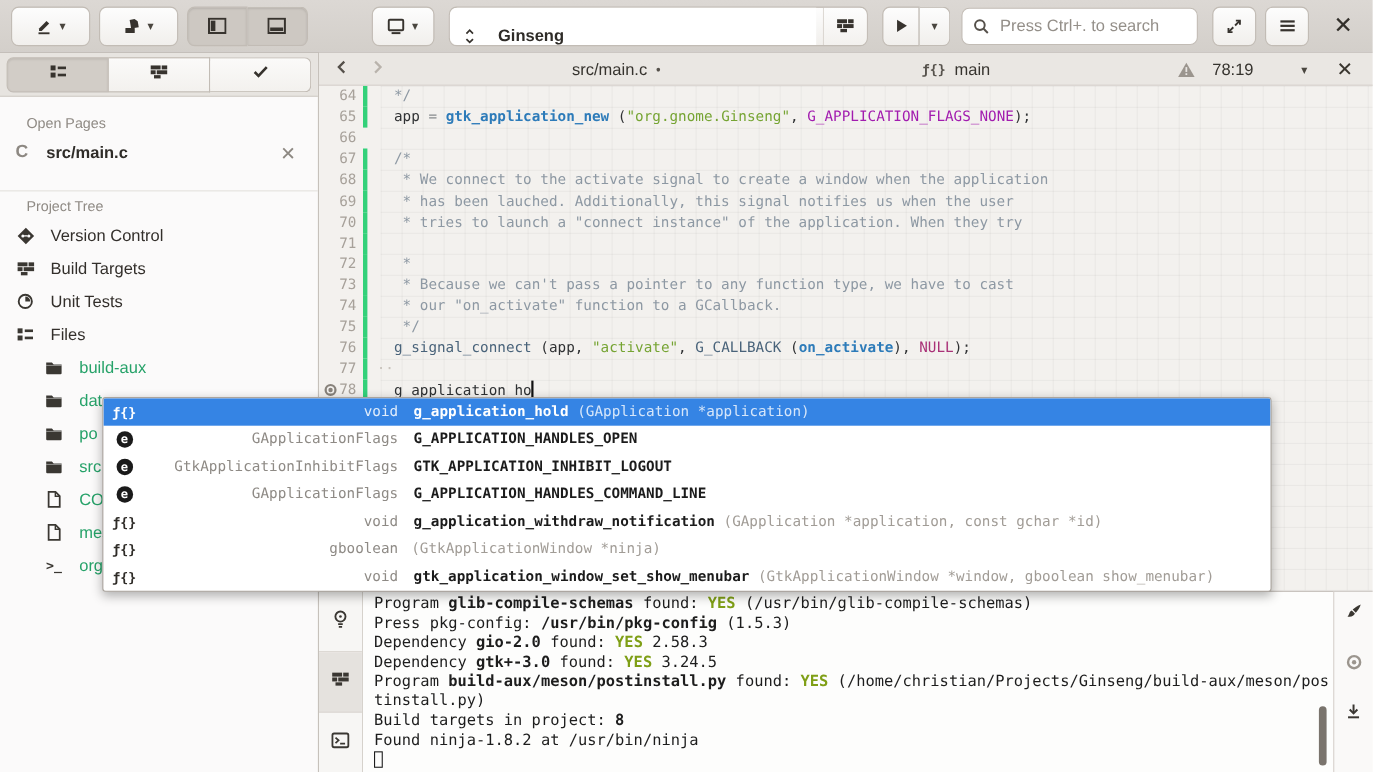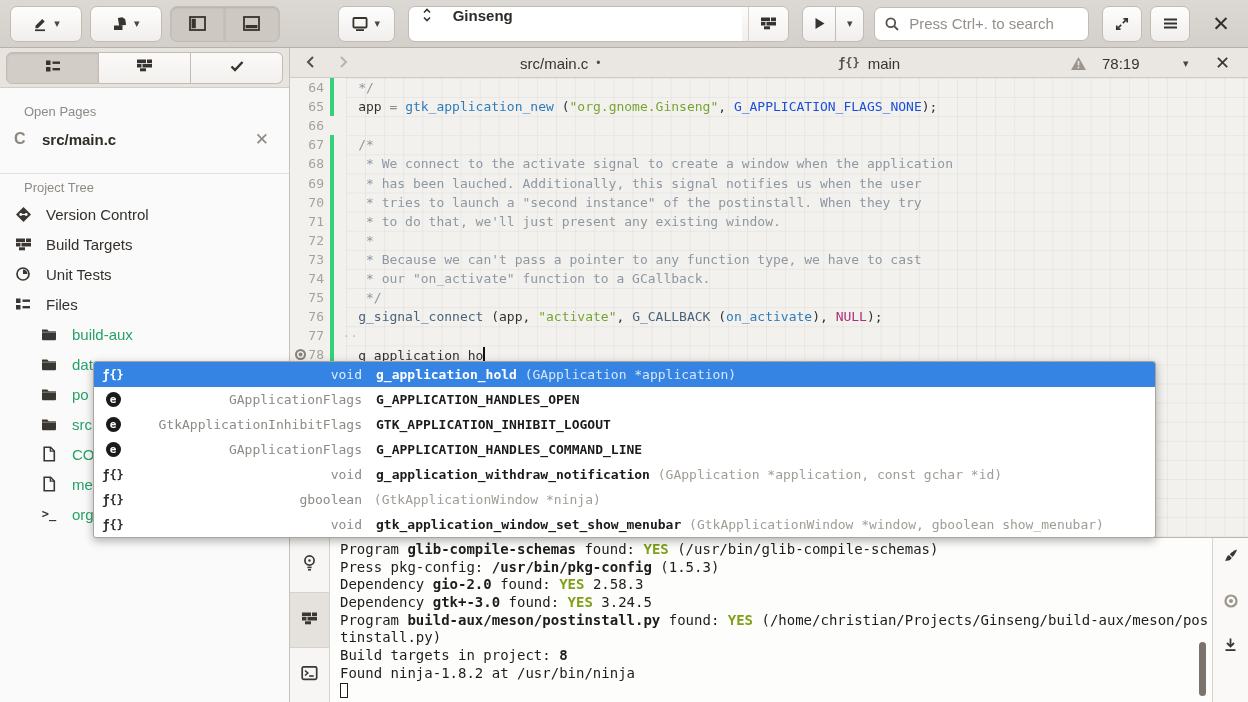--- a/index.html
+++ b/index.html
@@ -14,21 +14,21 @@
           background:linear-gradient(#fdfdfd,#f1efec); border:1px solid #c2bcb5; border-radius:7px;
           color:#37332e; cursor:pointer; }
   .hbtn svg { display:block; }
   .grp { display:inline-flex; }
   .grp .hbtn { border-radius:0; border-left-width:0; }
   .grp .hbtn:first-child { border-radius:7px 0 0 7px; border-left-width:1px; }
   .grp .hbtn:last-child { border-radius:0 7px 7px 0; }
   .toggled { background:#cdc8c2; box-shadow:inset 0 1px 2px rgba(0,0,0,.12); }
   .caret { font-size:11px; color:#4a463f; }
   .project-combo { width:382px; margin-left:13px; padding:0; }
-  .combo-entry { flex:1; display:flex; align-items:flex-start; gap:10px; padding:0 12px; height:100%;
+  .combo-entry { flex:1; display:flex; align-items:flex-end; gap:10px; padding:0 12px; height:100%;
                  background:#fff; border-radius:7px 0 0 7px; }
   .combo-entry span.pname { font-size:15px; color:#2e2b27; }
   .combo-target { width:40px; height:100%; display:flex; align-items:center; justify-content:center;
                   border-left:1px solid #d5d0ca; background:linear-gradient(#fdfdfd,#f3f1ee); border-radius:0 7px 7px 0; }
   .search-wrap { position:relative; margin-left:10px; }
   .search-wrap input { width:215px; height:34px; border:1px solid #c2bcb5; border-radius:7px;
                        background:#fff; padding:0 10px 0 34px; font-size:15px; color:#2e2b27;
                        font-family:"Liberation Sans",sans-serif; outline:none; }
   .search-wrap input::placeholder { color:#948f89; }
   .search-wrap .mag { position:absolute; left:10px; top:9px; color:#55504a; }
@@ -81,22 +81,22 @@
         background-image:linear-gradient(rgba(0,0,0,.045) 1px,transparent 1px),
                          linear-gradient(90deg,rgba(0,0,0,.045) 1px,transparent 1px);
         background-size:19.1px 19.1px; }
   .code-line { position:relative; height:19.1px; display:flex; align-items:center; white-space:pre; }
   .g-ico { position:absolute; left:5px; width:11px; height:11px; }
   .g-ico.on { border:2px solid #87827b; border-radius:50%; box-shadow:inset 0 0 0 1.5px #f3f1ee; background:#87827b; background-clip:content-box; }
   .lnum { width:34px; text-align:right; color:#a7a19a; flex:none; }
   .gbar { width:3.5px; height:100%; margin-left:6px; flex:none; }
   .gbar.on { background:#33d17a; }
   .ctext { padding-left:9px; color:#2f3133; }
-  .tk-c { color:#8d98a3; } .tk-fn { color:#2d7bb9; } .tk-m { color:#49637a; }
-  .tk-st { color:#76a433; } .tk-r { color:#1d4ed8; } .tk-p { color:#a93177; }
+  .tk-c { color:#8d98a3; } .tk-fn { color:#2d7bb9;font-weight:bold; } .tk-m { color:#49637a; }
+  .tk-st { color:#76a433; } .tk-r { color:#a21caf; } .tk-p { color:#a93177; }
   .tk-o { color:#8a8d90; } .tk-w { color:#c8c2bb; } .tk-d { color:#2f3133; }
   .tk-err { color:#2f3133; text-decoration:underline; text-decoration-style:wavy;
             text-decoration-color:#e01b24; text-decoration-thickness:1px; text-underline-offset:3px; }
   .cursor-bar { display:inline-block; width:1.5px; height:15px; background:#111; vertical-align:-2px; }
 
   
   .popup { position:absolute; left:93px; top:361px; width:1063px; background:#fff;
            border:1px solid #aaa49d; border-radius:3px; box-shadow:0 3px 10px rgba(0,0,0,.3);
            z-index:50; font-family:"DejaVu Sans Mono",monospace; font-size:13px; overflow:hidden; }
   .prow { height:25px; display:flex; align-items:center; padding:0 8px; cursor:pointer; }
@@ -441,22 +441,22 @@
 
       <div class="editor">
         <div class="grid"></div>
         <div id="code-lines" style="position:relative">
             <div class="code-line"><span class="g-ico"></span><span class="lnum">64</span><span class="gbar on"></span><span class="ctext"><span class="tk-c">  */</span></span></div>
             <div class="code-line"><span class="g-ico"></span><span class="lnum">65</span><span class="gbar on"></span><span class="ctext"><span class="tk-d">  app </span><span class="tk-o">=</span><span class="tk-d"> </span><span class="tk-fn">gtk_application_new</span><span class="tk-d"> (</span><span class="tk-st">"org.gnome.Ginseng"</span><span class="tk-d">, </span><span class="tk-r">G_APPLICATION_FLAGS_NONE</span><span class="tk-d">);</span></span></div>
             <div class="code-line"><span class="g-ico"></span><span class="lnum">66</span><span class="gbar"></span><span class="ctext"></span></div>
             <div class="code-line"><span class="g-ico"></span><span class="lnum">67</span><span class="gbar on"></span><span class="ctext"><span class="tk-c">  /*</span></span></div>
             <div class="code-line"><span class="g-ico"></span><span class="lnum">68</span><span class="gbar on"></span><span class="ctext"><span class="tk-c">   * We connect to the activate signal to create a window when the application</span></span></div>
             <div class="code-line"><span class="g-ico"></span><span class="lnum">69</span><span class="gbar on"></span><span class="ctext"><span class="tk-c">   * has been lauched. Additionally, this signal notifies us when the user</span></span></div>
-            <div class="code-line"><span class="g-ico"></span><span class="lnum">70</span><span class="gbar on"></span><span class="ctext"><span class="tk-c">   * tries to launch a "second instance" of the postinstall. When they try</span></span></div>
-            <div class="code-line"><span class="g-ico"></span><span class="lnum">71</span><span class="gbar on"></span><span class="ctext"><span class="tk-c">   * to do that, we'll just present any existing window.</span></span></div>
+            <div class="code-line"><span class="g-ico"></span><span class="lnum">70</span><span class="gbar on"></span><span class="ctext"><span class="tk-c">   * tries to launch a "connect instance" of the application. When they try</span></span></div>
+            <div class="code-line"><span class="g-ico"></span><span class="lnum">71</span><span class="gbar on"></span></div>
             <div class="code-line"><span class="g-ico"></span><span class="lnum">72</span><span class="gbar on"></span><span class="ctext"><span class="tk-c">   *</span></span></div>
             <div class="code-line"><span class="g-ico"></span><span class="lnum">73</span><span class="gbar on"></span><span class="ctext"><span class="tk-c">   * Because we can't pass a pointer to any function type, we have to cast</span></span></div>
             <div class="code-line"><span class="g-ico"></span><span class="lnum">74</span><span class="gbar on"></span><span class="ctext"><span class="tk-c">   * our "on_activate" function to a GCallback.</span></span></div>
             <div class="code-line"><span class="g-ico"></span><span class="lnum">75</span><span class="gbar on"></span><span class="ctext"><span class="tk-c">   */</span></span></div>
             <div class="code-line"><span class="g-ico"></span><span class="lnum">76</span><span class="gbar on"></span><span class="ctext"><span class="tk-m">  g_signal_connect</span><span class="tk-d"> (app, </span><span class="tk-st">"activate"</span><span class="tk-d">, </span><span class="tk-m">G_CALLBACK</span><span class="tk-d"> (</span><span class="tk-fn">on_activate</span><span class="tk-d">), </span><span class="tk-p">NULL</span><span class="tk-d">);</span></span></div>
             <div class="code-line"><span class="g-ico"></span><span class="lnum">77</span><span class="gbar on"></span><span class="ctext"><span class="tk-w">··</span></span></div>
             <div class="code-line"><span class="g-ico on"></span><span class="lnum">78</span><span class="gbar on"></span><span class="ctext"><span class="tk-d">  </span><span class="tk-err">g_application_ho</span><span class="cursor-bar"></span></span></div>
           </div>
       </div>
 

